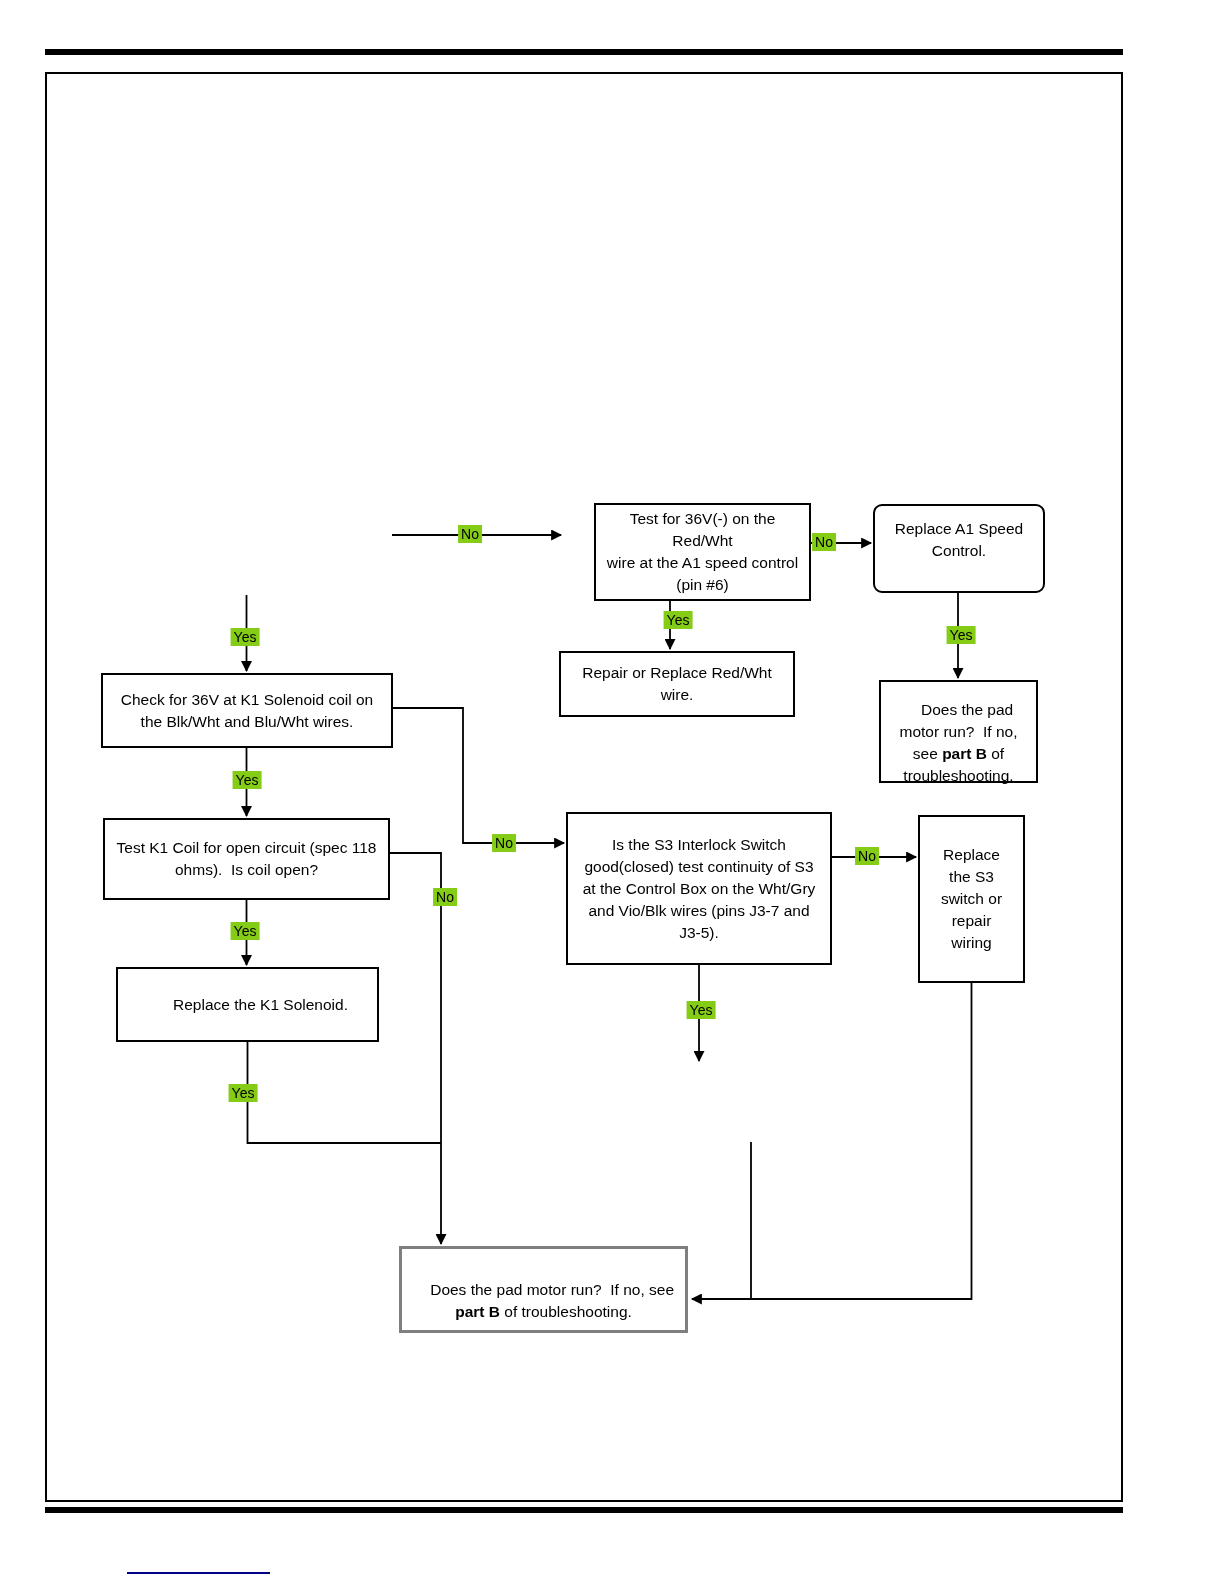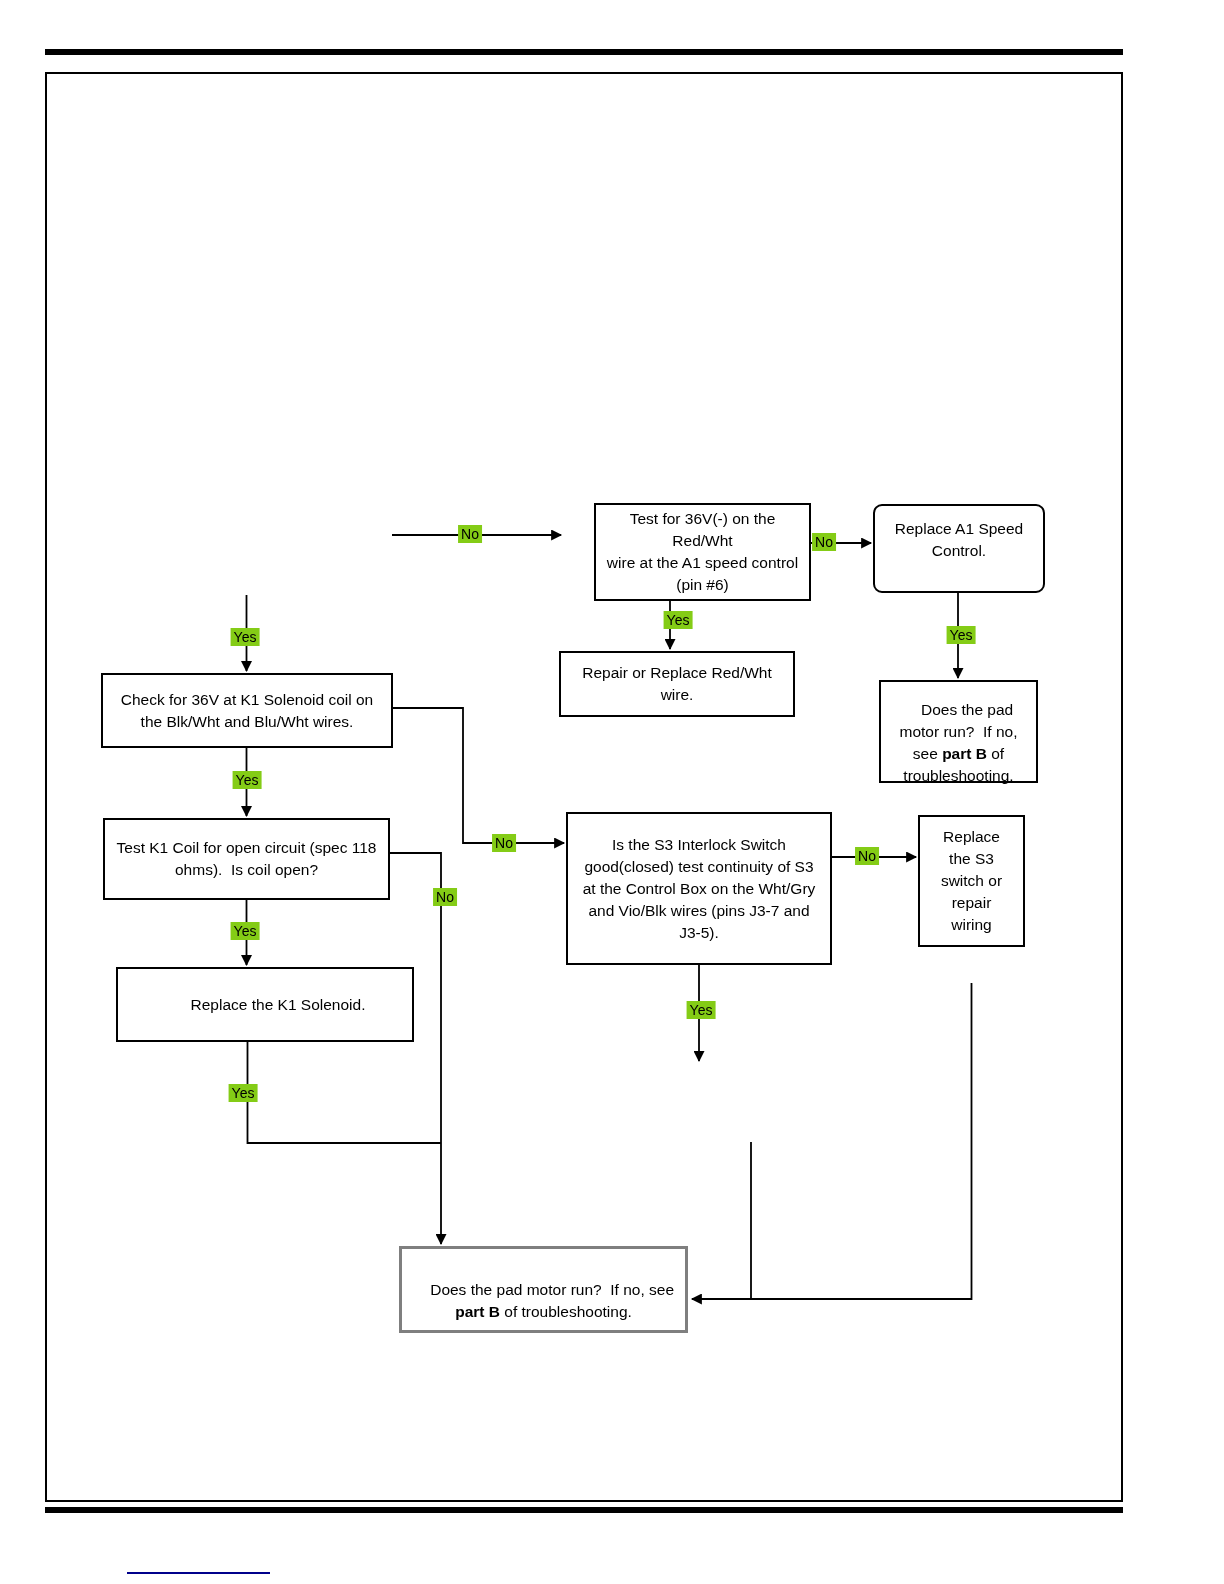--- a/index.html
+++ b/index.html
@@ -119,29 +119,29 @@
 see </span><span class="bold">part B</span><span> of
 troubleshooting.</span></span>
   </div>
 
   <div class="node" style="left:101px; top:673px; width:292px; height:75px;">Check for 36V at K1 Solenoid coil on
 the Blk/Wht and Blu/Wht wires.</div>
 
   <div class="node" style="left:103px; top:818px; width:287px; height:82px;">Test K1 Coil for open circuit (spec 118
 ohms).  Is coil open?</div>
 
-  <div class="node" style="left:116px; top:967px; width:298px; height:75px;padding-left:32px;">Replace the K1 Solenoid.</div>
+  <div class="node" style="left:116px; top:967px; width:263px; height:75px;padding-left:32px;">Replace the K1 Solenoid.</div>
 
   <div class="node" style="left:566px; top:812px; width:266px; height:153px;">Is the S3 Interlock Switch
 good(closed) test continuity of S3
 at the Control Box on the Wht/Gry
 and Vio/Blk wires (pins J3-7 and
 J3-5).</div>
 
-  <div class="node" style="left:918px; top:815px; width:107px; height:132px;">Replace
+  <div class="node" style="left:918px; top:815px; width:107px; height:168px;">Replace
 the S3
 switch or
 repair
 wiring</div>
 
 
   <div class="node gray-border" style="left:399px; top:1246px; width:289px; height:87px;"><span>
     <span>Does the pad motor run?  If no, see
 </span><span class="bold">part B</span><span> of troubleshooting.</span></span>
   </div>

